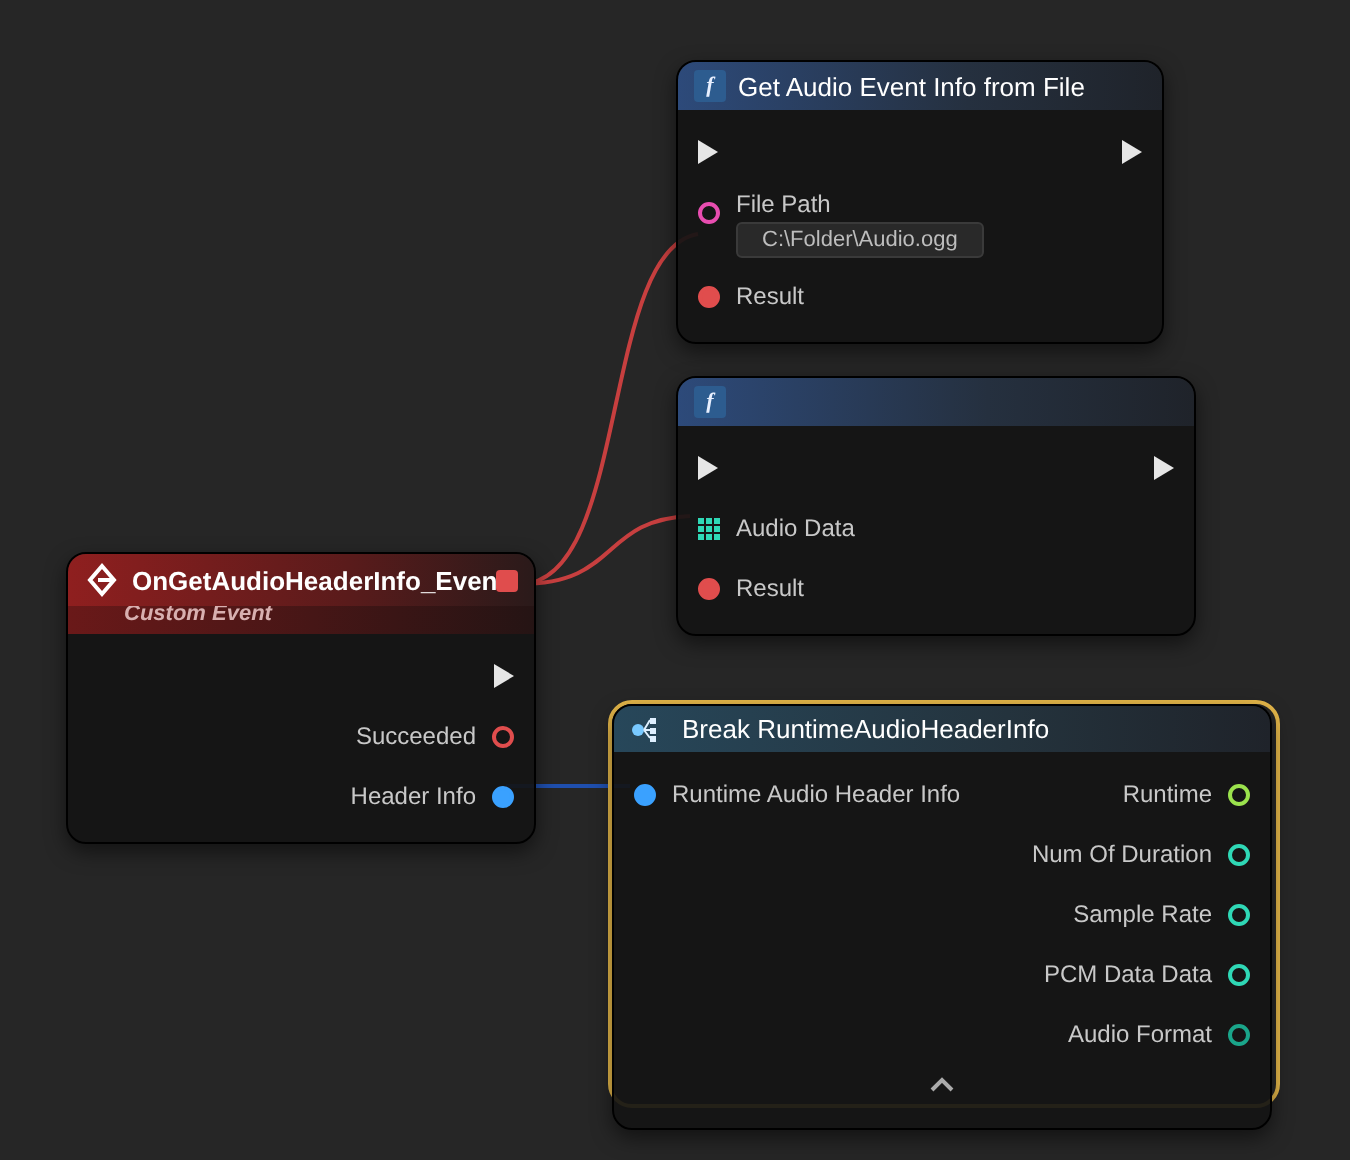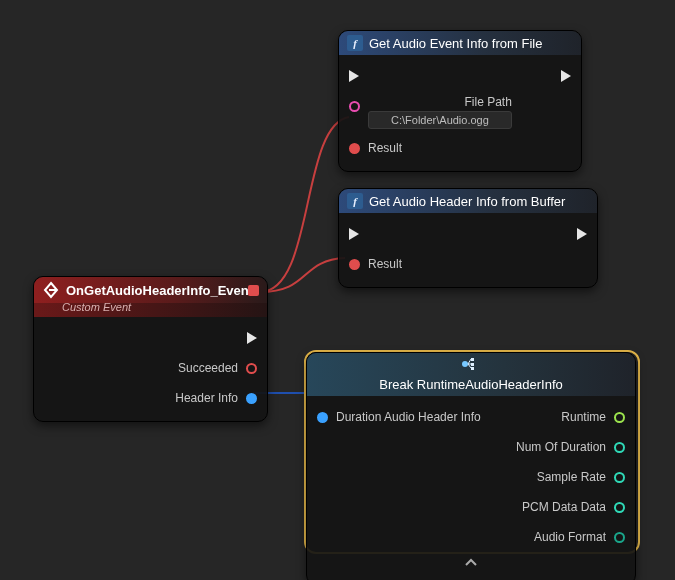--- a/index.html
+++ b/index.html
@@ -24,50 +24,50 @@
   }
   .node-header {
     display: flex;
     align-items: center;
     padding: 4px 8px;
     font-size: 13px;
     color: #fff;
     gap: 6px;
   }
   .header-blue { background: linear-gradient(to right, #2d4a7a 0%, #25303f 60%, #1f232a 100%); }
-  .header-cyan { background: linear-gradient(to right, #27475a 0%, #24333d 60%, #1f232a 100%); flex-direction: column; }
+  .header-cyan { background: linear-gradient(to right, #27475a 0%, #24333d 60%, #1f232a 100%); }
   .header-red  { background: linear-gradient(to right, #8f1f1f 0%, #5a1b1b 60%, #2a1a1a 100%); }
   .subtitle {
     font-size: 11px;
     font-style: italic;
     color: #d8b0b0;
     padding: 0 8px 4px 28px;
     margin-top: -2px;
   }
   .node-body {
     padding: 6px 0 8px 0;
   }
   .row {
     display: flex;
     align-items: center;
     justify-content: space-between;
     padding: 4px 10px;
     min-height: 22px;
   }
-  .row-left { display: flex; align-items: center; gap: 8px; text-align: right; }
+  .row-left { display: flex; align-items: center; gap: 8px; }
   .row-right { display: flex; align-items: center; gap: 8px; }
   .pin-label { color: #c8c8c8; font-size: 12px; }
   .pin-label-right { text-align: left; }
   .value-box {
     background: #292929;
     border: 1px solid #3a3a3a;
     border-radius: 3px;
     color: #bdbdbd;
     font-size: 11px;
-    padding: 2px 22px;
+    padding: 2px 12px;
     min-width: 90px;
     margin-top: 2px;
   }
   .exec-pin {
     width: 0; height: 0;
     border-top: 6px solid transparent;
     border-bottom: 6px solid transparent;
     border-left: 10px solid #e6e6e6;
     display: inline-block;
   }
@@ -175,30 +175,46 @@
         <span class="pin-label">Result</span>
       </div>
       <div class="row-right"></div>
     </div>
   </div>
 </div>
 
 <div class="node" style="left:338px; top:188px; width:258px;">
   <div class="node-header header-blue">
     <span class="icon-f">f</span>
-    <span>Get Audio Header Info from Buffer</span>
   </div>
   <div class="node-body">
     <div class="row">
       <div class="row-left">
         <span class="exec-pin"></span>
       </div>
       <div class="row-right">
         <span class="exec-pin out"></span>
       </div>
+    </div>
+    <div class="row">
+      <div class="row-left">
+        <span class="array-pin">
+          <span></span>
+            <span></span>
+            <span></span>
+          <span></span>
+            <span></span>
+            <span></span>
+          <span></span>
+            <span></span>
+            <span></span>
+        </span>
+        <span class="pin-label">Audio Data</span>
+      </div>
+      <div class="row-right"></div>
     </div>
     <div class="row">
       <div class="row-left">
         <span class="pin-circle pin-solid c-red"></span>
         <span class="pin-label">Result</span>
       </div>
       <div class="row-right"></div>
     </div>
   </div>
 </div>
@@ -207,21 +223,21 @@
   <div class="node-header header-red" style="position:relative;">
     <span class="icon-event">
       <svg width="18" height="18" viewBox="0 0 18 18">
         <path d="M9 2 L15 9 L9 16 L3 9 Z" fill="none" stroke="#ffffff" stroke-width="2"></path>
         <path d="M7 9 L15 9" stroke="#ffffff" stroke-width="2"></path>
       </svg>
     </span>
     <span style="font-weight:600;">OnGetAudioHeaderInfo_Event</span>
     <span class="delegate-out"></span>
   </div>
-  <div class="subtitle header-red" style="background:linear-gradient(to right,#6a1919 0%, #3a1515 70%, #251414 100%);">Custom Event</div>
+  <div class="subtitle header-red" style="background:linear-gradient(to right,#6a1919 0%, #3a1515 70%, #251414 100%);font-weight:bold;">Custom Event</div>
   <div class="node-body">
     <div class="row">
       <div class="row-left"></div>
       <div class="row-right">
         <span class="exec-pin out"></span>
       </div>
     </div>
     <div class="row">
       <div class="row-left"></div>
       <div class="row-right">
@@ -250,21 +266,21 @@
         <rect x="10" y="11" width="3" height="3" fill="#dff0ff" transform="translate(0,-1)"></rect>
         <path d="M7 7 L10 2 M7 7 L10 7 M7 7 L10 11" stroke="#dff0ff" stroke-width="1"></path>
       </svg>
     </span>
     <span>Break RuntimeAudioHeaderInfo</span>
   </div>
   <div class="node-body">
     <div class="row">
       <div class="row-left">
         <span class="pin-circle pin-solid c-blue"></span>
-        <span class="pin-label">Duration Audio Header Info</span>
+        <span class="pin-label">Runtime Audio Header Info</span>
       </div>
       <div class="row-right">
         <span class="pin-label pin-label-right">Runtime</span>
         <span class="pin-circle pin-hollow c-green"></span>
       </div>
     </div>
     <div class="row">
       <div class="row-left"></div>
       <div class="row-right">
         <span class="pin-label pin-label-right">Num Of Duration</span>

